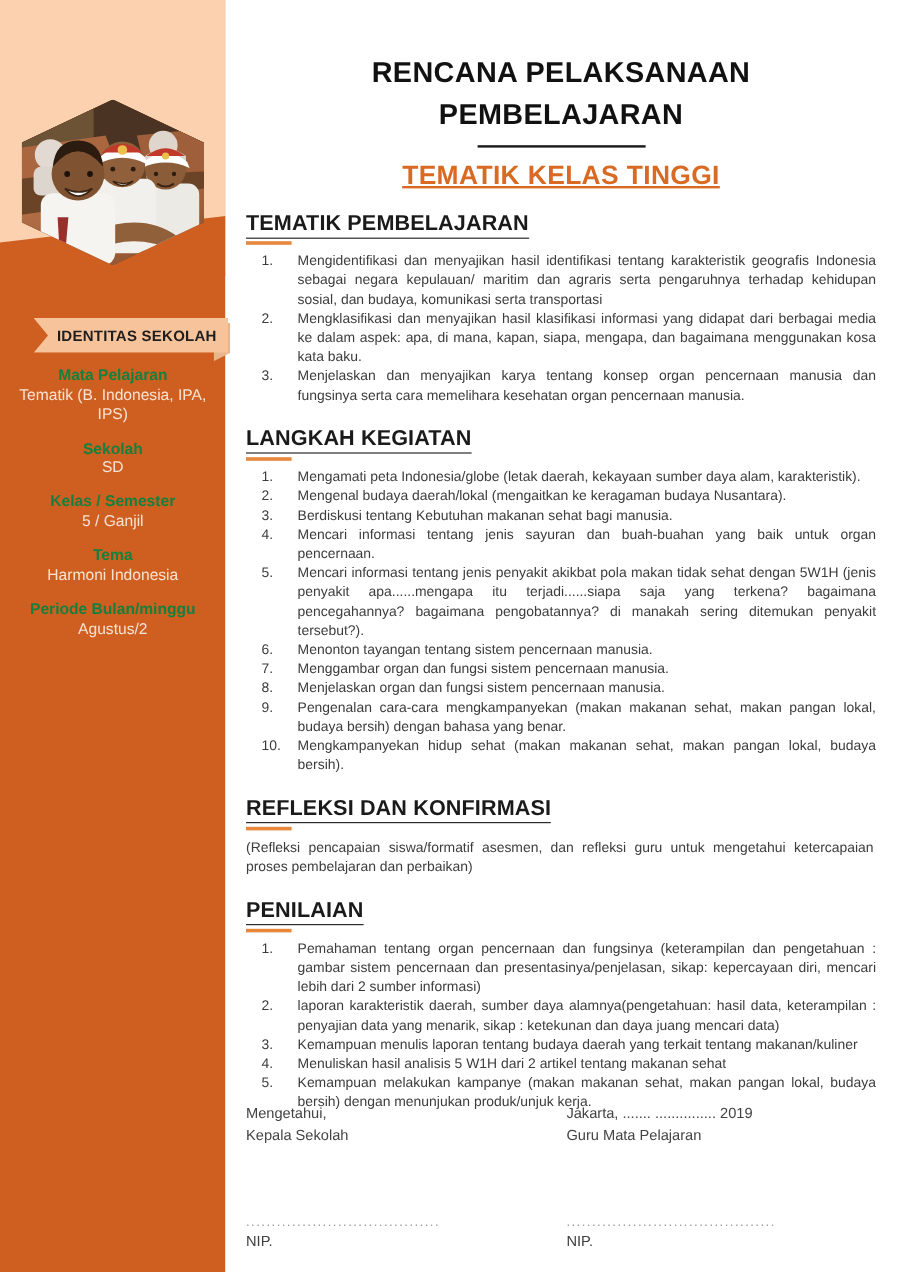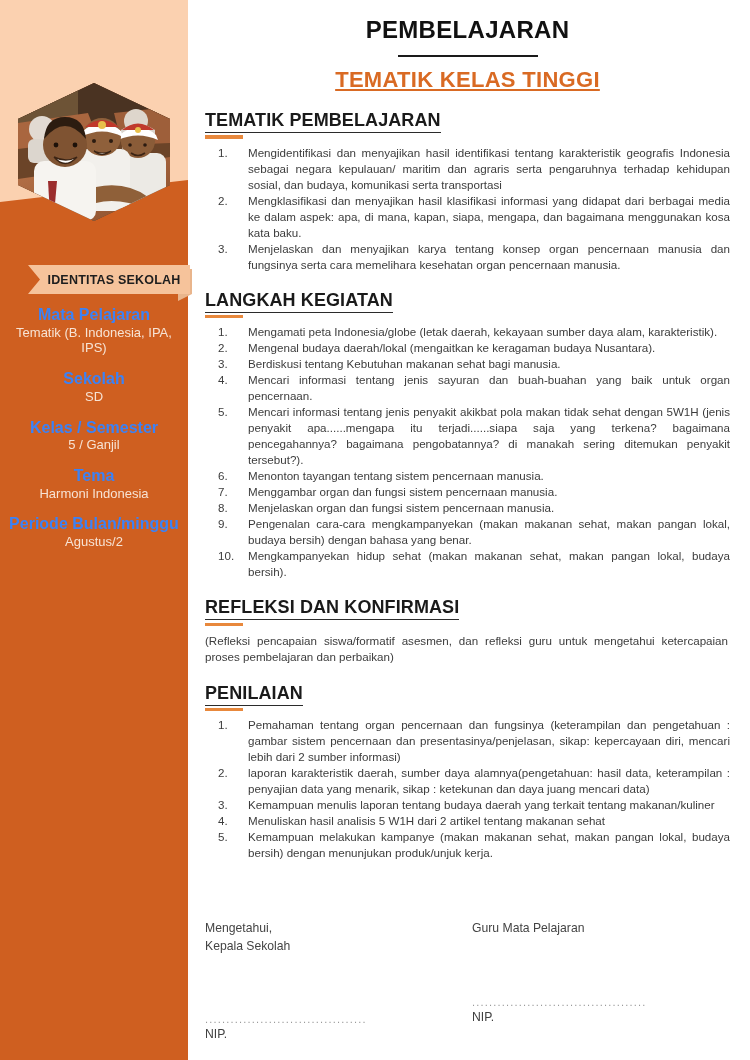--- a/index.html
+++ b/index.html
@@ -103,24 +103,24 @@
   .ident-list {
     position: absolute;
     left: 0;
     top: 305px;
     width: 188px;
     text-align: center;
     color: #ffffff;
   }
   .ident-item { margin-bottom: 13px; }
   .ident-label {
-    font-size: 16px;
+    font-size: 13px;
     font-weight: bold;
     line-height: 1.22;
-    color: #3b82f6;
+    color: #15803d;
   }
   .ident-value {
     font-size: 13px;
     font-weight: normal;
     line-height: 1.22;
     color: #f7e3d4;
     padding: 0 12px;
   }
 
   
@@ -330,21 +330,22 @@
       <div class="ident-item">
         <div class="ident-label">Periode Bulan/minggu</div>
         <div class="ident-value">Agustus/2</div>
       </div>
     </div>
   </div>
 
   <div class="main">
 
     <div>
-      <div class="doc-title" style="margin-top:13px">PEMBELAJARAN</div>
+      <div class="doc-title">RENCANA PELAKSANAAN</div>
+      <div class="doc-title" style="margin-top:0">PEMBELAJARAN</div>
       <div class="title-rule"></div>
       <div class="doc-subtitle">TEMATIK KELAS TINGGI</div>
     </div>
 
     <div class="section">
       <div class="section-head">TEMATIK PEMBELAJARAN</div>
       <div class="section-accent"></div>
       <ol class="items">
         <li>Mengidentifikasi dan menyajikan hasil identifikasi tentang  karakteristik geografis Indonesia sebagai negara kepulauan/ maritim dan agraris serta pengaruhnya terhadap kehidupan  sosial, dan budaya, komunikasi serta transportasi</li>
         <li>Mengklasifikasi dan menyajikan hasil klasifikasi  informasi yang didapat dari berbagai media ke dalam aspek: apa, di mana, kapan, siapa, mengapa, dan bagaimana menggunakan kosa kata baku.</li>
@@ -388,20 +389,21 @@
     </div>
 
     <div class="signatures">
       <div class="sig-col left">
         <div class="sig-line">Mengetahui,</div>
         <div class="sig-line">Kepala Sekolah</div>
         <div class="sig-dots">...........................................</div>
         <div class="sig-nip">NIP.</div>
       </div>
       <div class="sig-col right">
+        <div class="sig-line">Jakarta, ....... ............... 2019</div>
         <div class="sig-line">Guru Mata Pelajaran</div>
         <div class="sig-dots">...........................................</div>
         <div class="sig-nip">NIP.</div>
       </div>
     </div>
 
   </div>
 </div>
 
 </body></html>

